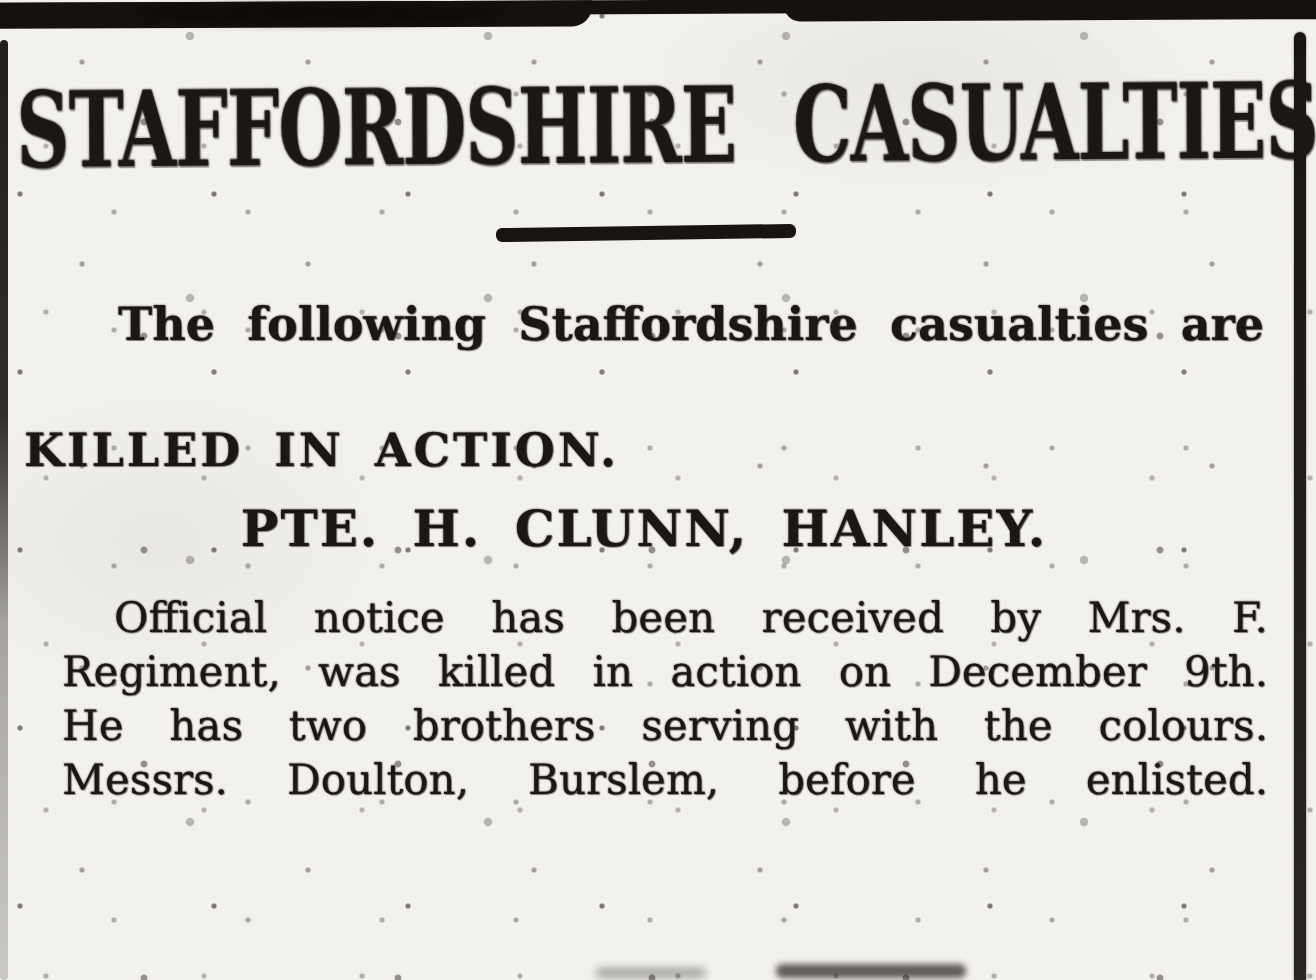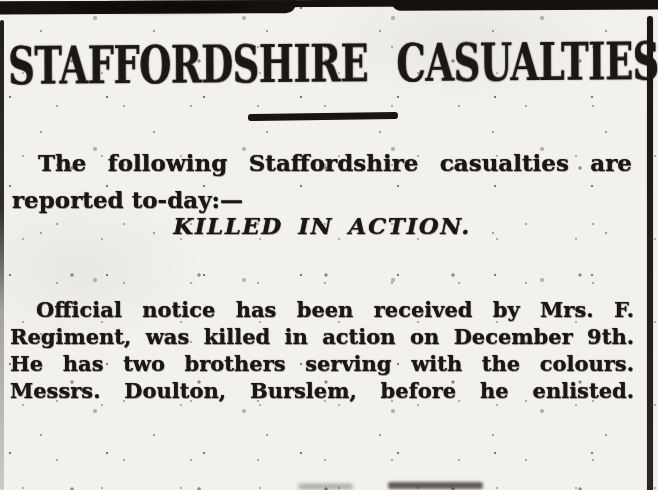--- a/index.html
+++ b/index.html
@@ -68,36 +68,36 @@
   }
   .divider {
     position: absolute; left: 248px; top: 113px; width: 150px; height: 7px;
     background: #18140f; border-radius: 3px;
     transform: rotate(-0.8deg);
   }
   .intro {
     position: absolute; left: 12px; top: 144px; width: 620px; margin: 0;
     font-size: 23px; font-weight: bold; line-height: 37px;
   }
-  .jline { display: block; text-align: justify; text-align-last: justify; }
+  .jline { display: block; text-align: justify; text-align-last: justify; margin-left: 21px; }
   .firstline { text-indent: 26px; }
   .plainline { display: block; text-align: left; }
   .subhead1 {
     position: absolute; left: 12px; top: 212px; width: 620px; margin: 0;
-    font-size: 23px; font-weight: bold; text-align: center;
-    letter-spacing: 1.5px; word-spacing: 6px; font-style: italic;
+    font-size: 23px; font-weight: bold; text-align: left;
+    letter-spacing: 1.5px; word-spacing: 6px;
   }
   .subhead2 {
     position: absolute; left: 12px; top: 250px; width: 620px; margin: 0;
     font-size: 25px; font-weight: bold; text-align: center;
     letter-spacing: 1px; word-spacing: 7px;
   }
   .bodytext {
     position: absolute; left: 10px; top: 296px; width: 624px; margin: 0;
-    font-size: 21px; font-weight: bold; line-height: 27px;
+    font-size: 21px; font-weight: normal; line-height: 27px;
   }
   .smudge-a {
     position: absolute; left: 388px; top: 482px; width: 95px; height: 7px;
     background: rgba(15,13,11,.65); border-radius: 3px; filter: blur(1.5px);
   }
   .smudge-b {
     position: absolute; left: 298px; top: 484px; width: 55px; height: 5px;
     background: rgba(15,13,11,.35); border-radius: 3px; filter: blur(2px);
   }
   .smudge-c {
@@ -114,25 +114,25 @@
   <div class="smudge-c"></div>
   <div class="left-rule"></div>
   <div class="right-rule"></div>
 
   <h1 class="headline inked">STAFFORDSHIRE CASUALTIES.</h1>
 
   <div class="divider"></div>
 
   <p class="intro inked">
     <span class="jline firstline">The following Staffordshire casualties are</span>
-    <span class="plainline">reported to-day:—</span>
   </p>
 
   <h2 class="subhead1 inked">KILLED IN ACTION.</h2>
 
+  <h3 class="subhead2 inked">PTE. H. CLUNN, HANLEY.</h3>
 
   <p class="bodytext inked">
     <span class="jline firstline">Official notice has been received by Mrs. F.</span>
     <span class="jline">Regiment, was killed in action on December 9th.</span>
     <span class="jline">He has two brothers serving with the colours.</span>
     <span class="jline">Messrs. Doulton, Burslem, before he enlisted.</span>
   </p>
 
   <div class="smudge-a"></div>
   <div class="smudge-b"></div>

